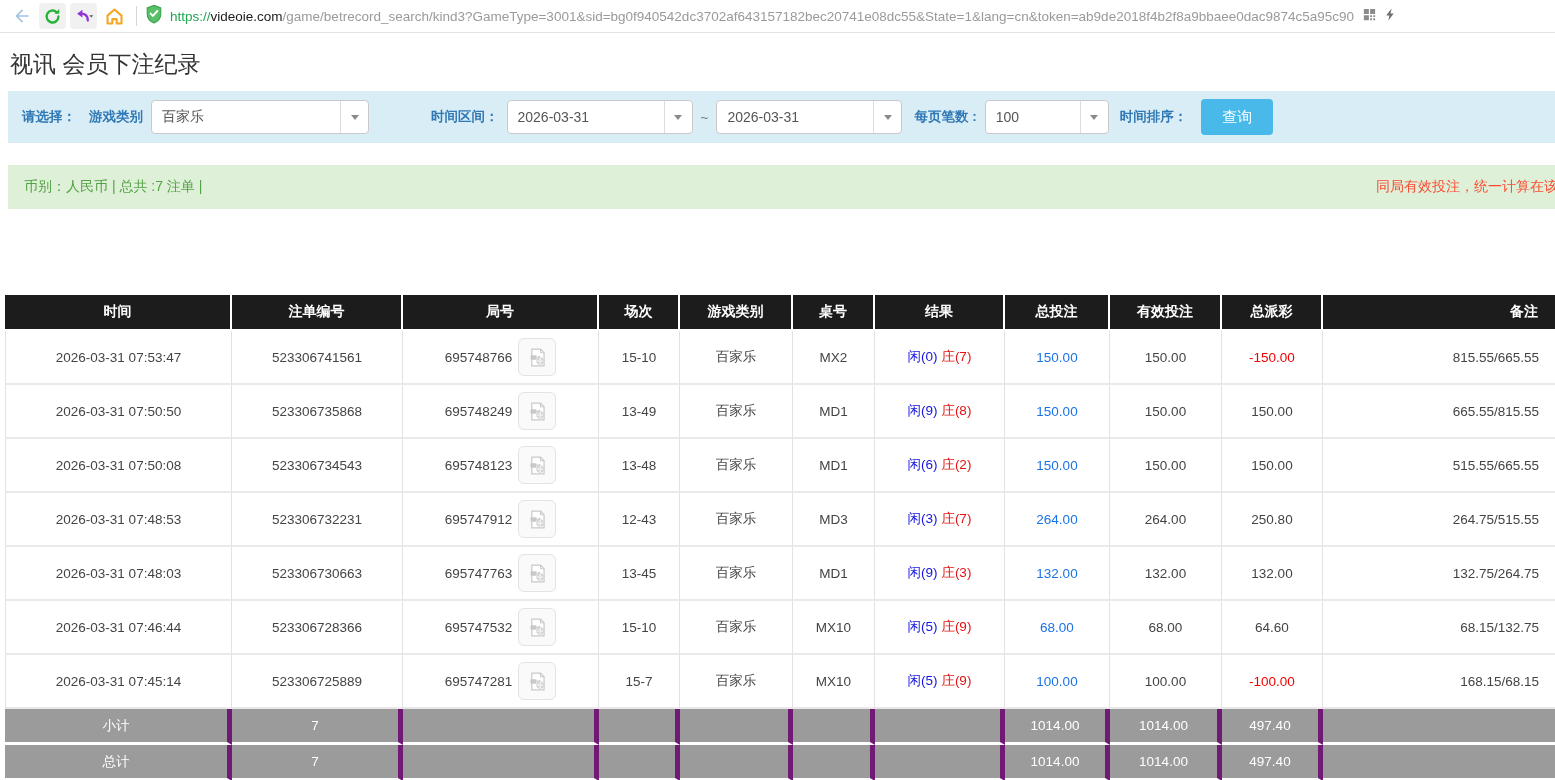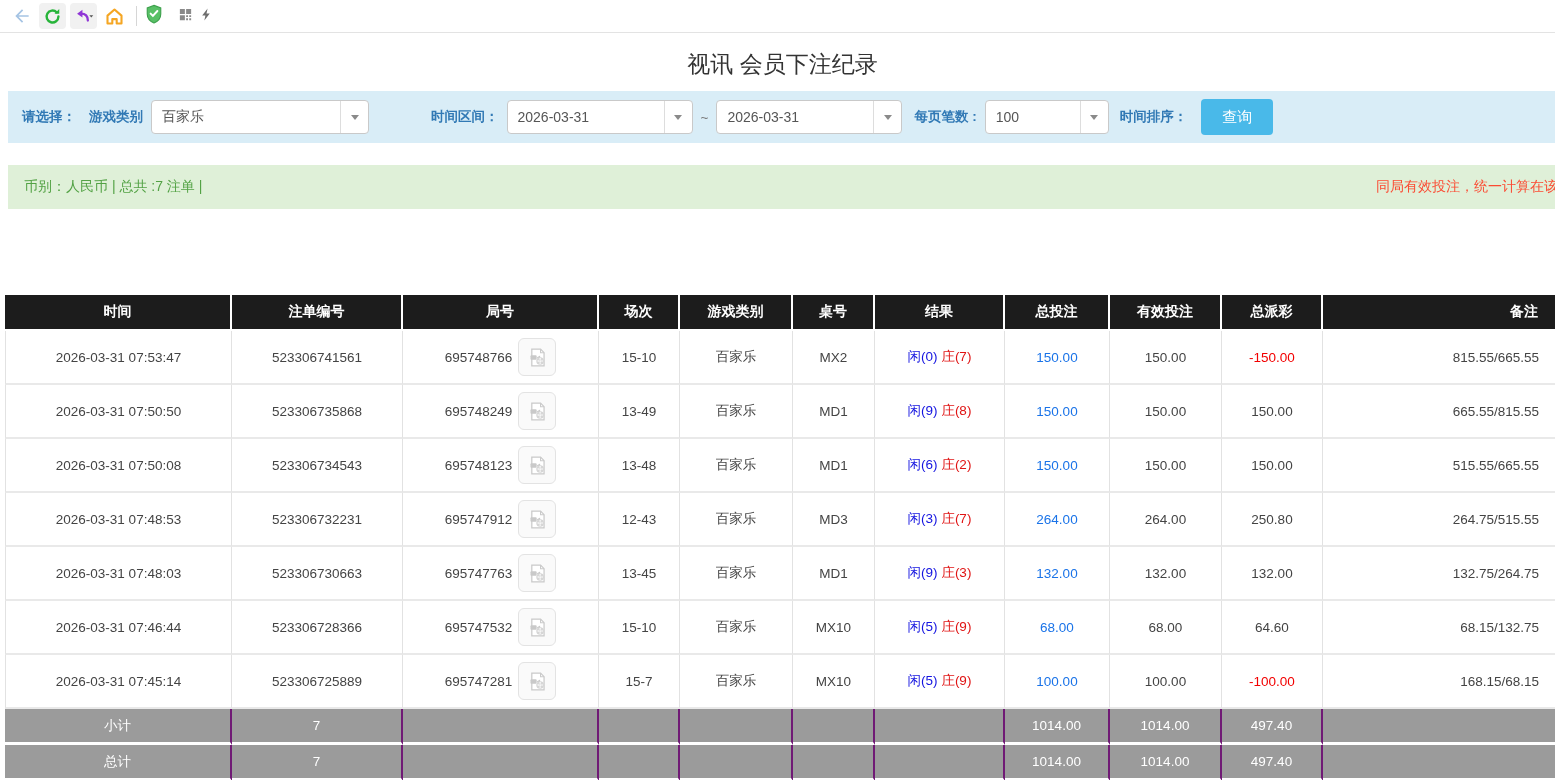--- a/index.html
+++ b/index.html
@@ -14,21 +14,21 @@
   .nav-btn.boxed { background:#f1f1f1; }
   .chrome-sep { width:1px; height:20px; background:#d6d6d6; margin:0 8px 0 4px; flex:0 0 auto; }
   .url-area { display:flex; align-items:center; overflow:hidden; flex:1; }
   .url-text { font-size:13.5px; color:#9a9a9a; overflow:hidden; white-space:nowrap; }
   .url-scheme { color:#21a453; }
   .url-sep { color:#21a453; }
   .url-domain { color:#1b1b1b; }
   .url-icons { display:flex; align-items:center; gap:7px; margin-left:8px; flex:0 0 auto; color:#8a8a8a; }
 
   
-  .page-title { font-size:23px; color:#333; margin:16px 0 0 10px; height:30px; font-weight:500;text-align:center; }
+  .page-title { font-size:23px; color:#333; margin:16px 0 0 10px; height:30px; font-weight:500; }
 
   .filter-bar { margin:12px 0 0 8px; width:1600px; height:52px; background:#d9edf7;
                 display:flex; align-items:center; padding-left:14px; font-size:13.5px; }
   .f-label { color:#3179b5; font-weight:bold; white-space:nowrap; }
   .dd { position:relative; background:#fff; border:1px solid #c9c9c9; border-radius:4px;
         height:34px; display:flex; align-items:center; padding:0 34px 0 10px;
         font-size:14px; color:#555; flex:0 0 auto; }
   .dd .arrow-seg { position:absolute; right:0; top:0; bottom:0; width:28px;
                    border-left:1px solid #ddd; display:flex; align-items:center; justify-content:center; }
   .tri-down { width:0; height:0; border-left:4px solid transparent; border-right:4px solid transparent;
@@ -45,21 +45,21 @@
   
   .records { margin:86px 0 0 5px; width:1600px; border-collapse:separate; border-spacing:0;
              table-layout:fixed; font-size:13.5px; }
   .records th { background:#1c1c1c; color:#fff; height:36px; font-weight:bold; font-size:14px;
                 border-right:2px solid #fff; border-bottom:2px solid #fff; text-align:center; }
   .records td { text-align:center; color:#444; }
   .data-row td { height:54px; background:#fff; border-right:1px solid #e2e2e2;
                  border-bottom:2px solid #e9e9e9; }
   .data-row td:first-child { border-left:1px solid #e2e2e2; }
   .total-row td { height:36px; background:#9b9b9b; color:#fff;
-                  border-right:2px solid #701a75; border-bottom:3px solid #fff; }
+                  border-right:5px solid #701a75; border-bottom:3px solid #fff; }
   td.remark, th.remark { text-align:right; padding-right:65px; }
   .round-wrap { display:inline-flex; align-items:center; gap:6px; }
   .video-btn { width:38px; height:38px; background:#fafafa; border:1px solid #e3e3e3;
                border-radius:6px; display:inline-flex; align-items:center; justify-content:center;
                cursor:pointer; }
   .res-player { color:#1414e0; }
   .res-banker { color:#e01414; }
   .bet-link { color:#1a73e8; text-decoration:none; cursor:pointer; }
   .neg { color:#f20000; }
 </style>
@@ -91,20 +91,21 @@
       </svg>
   </span>
   <span class="chrome-sep"></span>
   <div class="url-area">
     <span style="margin-right:7px; flex:0 0 auto;">
       <svg width="18" height="20" viewBox="0 0 24 26">
         <path fill="#58c066" stroke="#3da04c" stroke-width="1.5" d="M12 1.5l9 3.5v8c0 6-3.8 9.8-9 12-5.2-2.2-9-6-9-12v-8z"></path>
         <path fill="none" stroke="#fff" stroke-width="2.6" stroke-linecap="round" d="M7.5 12.5l3 3 6-6.5"></path>
       </svg>
     </span>
+    <span class="url-text"><span class="url-scheme">https</span><span class="url-sep">://</span><span class="url-domain">videoie.com</span><span>/game/betrecord_search/kind3?GameType=3001&amp;sid=bg0f940542dc3702af643157182bec20741e08dc55&amp;State=1&amp;lang=cn&amp;token=ab9de2018f4b2f8a9bbaee0dac9874c5a95c90</span></span>
     <span class="url-icons">
       <span>
         <svg width="15" height="15" viewBox="0 0 24 24" fill="#8a8a8a">
           <path d="M3 3h8v8H3zM5.5 5.5h3v3h-3zM13 3h8v8h-8zM15.5 5.5h3v3h-3zM3 13h8v8H3zM5.5 15.5h3v3h-3zM13 13h3v3h-3zM18 13h3v3h-3zM13 18h3v3h-3zM18 18h3v3h-3z"></path>
         </svg>
       </span>
       <span>
         <svg width="13" height="17" viewBox="0 0 24 24" fill="#6e6e6e">
             <path d="M14 1L4 14h6l-2 9 10-13h-6z"></path>
           </svg>

